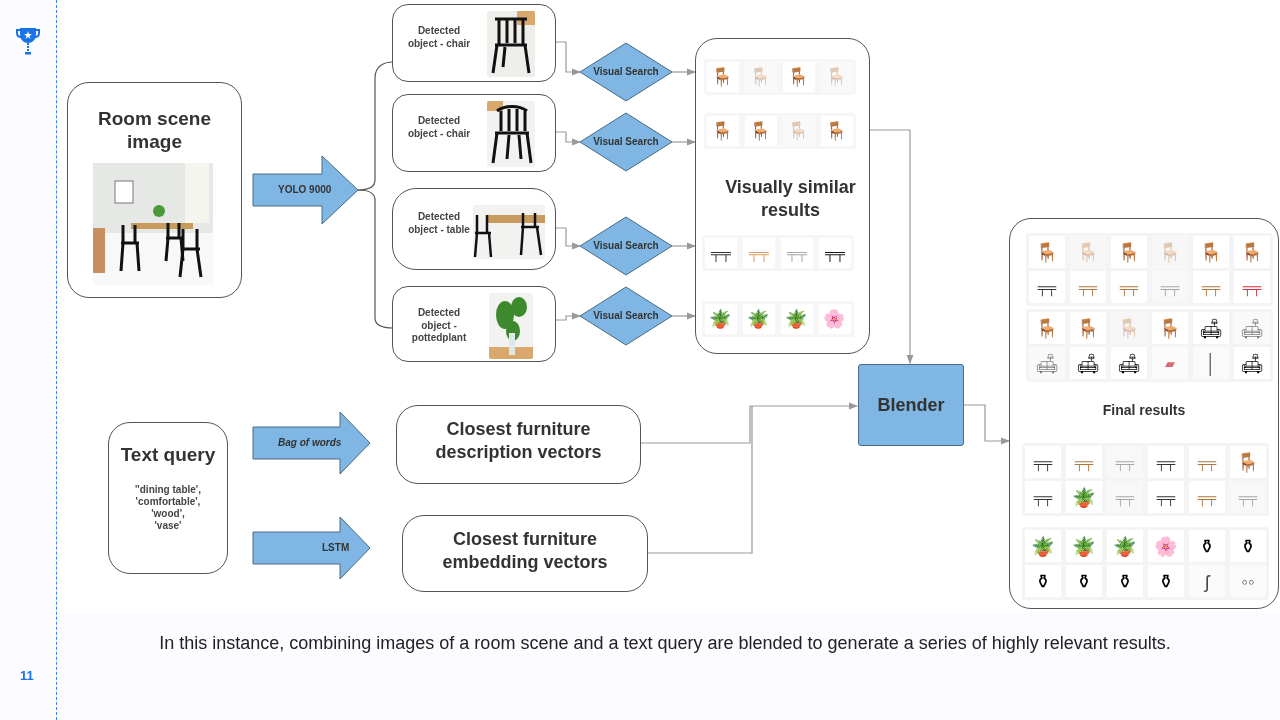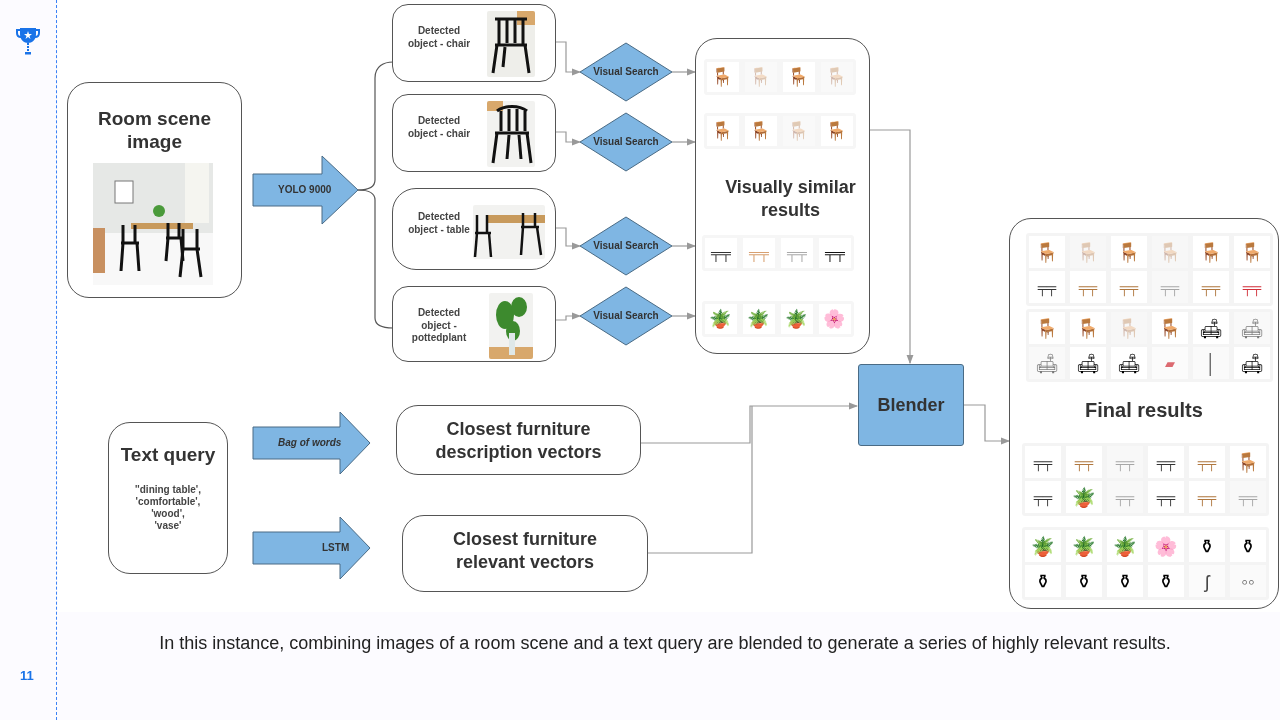--- a/index.html
+++ b/index.html
@@ -214,25 +214,25 @@
   <span style="left:26px;top:26px;font-style:italic;">Bag of words</span>
 </div>
 
 <div class="arrow-shape" style="left:252px;top:516px;width:120px;height:64px;">
   <svg width="120" height="64" viewBox="0 0 120 64">
       <polygon points="1,16 88,16 88,1 118,32 88,63 88,48 1,48" fill="#7fb6e3" stroke="#4a6b85"></polygon>
     </svg>
   <span style="left:46px;top:26px;padding-left:24px;">LSTM</span>
 </div>
 
-<div class="box" style="left:396px;top:405px;width:245px;height:70px;">
+<div class="box" style="left:396px;top:405px;width:245px;height:79px;">
   <div class="title-lg" style="margin:12px 20px 0;font-size:18px;">Closest furniture description vectors</div>
 </div>
 <div class="box" style="left:402px;top:515px;width:246px;height:77px;">
-  <div class="title-lg" style="margin:12px 30px 0;font-size:18px;">Closest furniture relevant vectors</div>
+  <div class="title-lg" style="margin:12px 30px 0;font-size:18px;">Closest furniture embedding vectors</div>
 </div>
 
 <div class="blender">Blender</div>
 
 <div class="box" style="left:1009px;top:218px;width:270px;height:391px;">
   <div class="grid6" id="g0" style="left:16px;top:14px;">
       <div class="thumb" style="opacity: 1;">🪑</div>
       <div class="thumb" style="opacity: 0.35;">🪑</div>
       <div class="thumb" style="opacity: 1;">🪑</div>
       <div class="thumb" style="opacity: 0.35;">🪑</div>
@@ -252,21 +252,21 @@
       <div class="thumb" style="opacity: 1;">🪑</div>
       <div class="thumb" style="opacity: 1;">🛋</div>
       <div class="thumb" style="opacity: 0.5;">🛋</div>
       <div class="thumb" style="opacity: 0.5;">🛋</div>
       <div class="thumb" style="opacity: 1;">🛋</div>
       <div class="thumb" style="opacity: 1;">🛋</div>
       <div class="thumb" style="opacity: 0.7; font-size: 13px; color: rgb(210, 48, 58);">▰</div>
       <div class="thumb" style="opacity: 0.6;">│</div>
       <div class="thumb" style="opacity: 1;">🛋</div>
     </div>
-  <div class="title-lg" style="position:absolute;left:0;width:268px;top:180px;font-size:20px;">Final results</div>
+  <div class="title-lg" style="position:absolute;left:0;width:268px;top:180px;font-size:14px;">Final results</div>
   <div class="grid6" id="g2" style="left:12px;top:224px;">
       <div class="thumb" style="opacity: 1; font-size: 13px; color: rgb(51, 51, 51);">╤╤</div>
       <div class="thumb" style="opacity: 1; font-size: 13px; color: rgb(176, 120, 64);">╤╤</div>
       <div class="thumb" style="opacity: 0.4; font-size: 13px; color: rgb(51, 51, 51);">╤╤</div>
       <div class="thumb" style="opacity: 1; font-size: 13px; color: rgb(51, 51, 51);">╤╤</div>
       <div class="thumb" style="opacity: 1; font-size: 13px; color: rgb(176, 120, 64);">╤╤</div>
       <div class="thumb" style="opacity: 1;">🪑</div>
       <div class="thumb" style="opacity: 1; font-size: 13px; color: rgb(51, 51, 51);">╤╤</div>
       <div class="thumb" style="opacity: 1;">🪴</div>
       <div class="thumb" style="opacity: 0.4; font-size: 13px; color: rgb(51, 51, 51);">╤╤</div>

